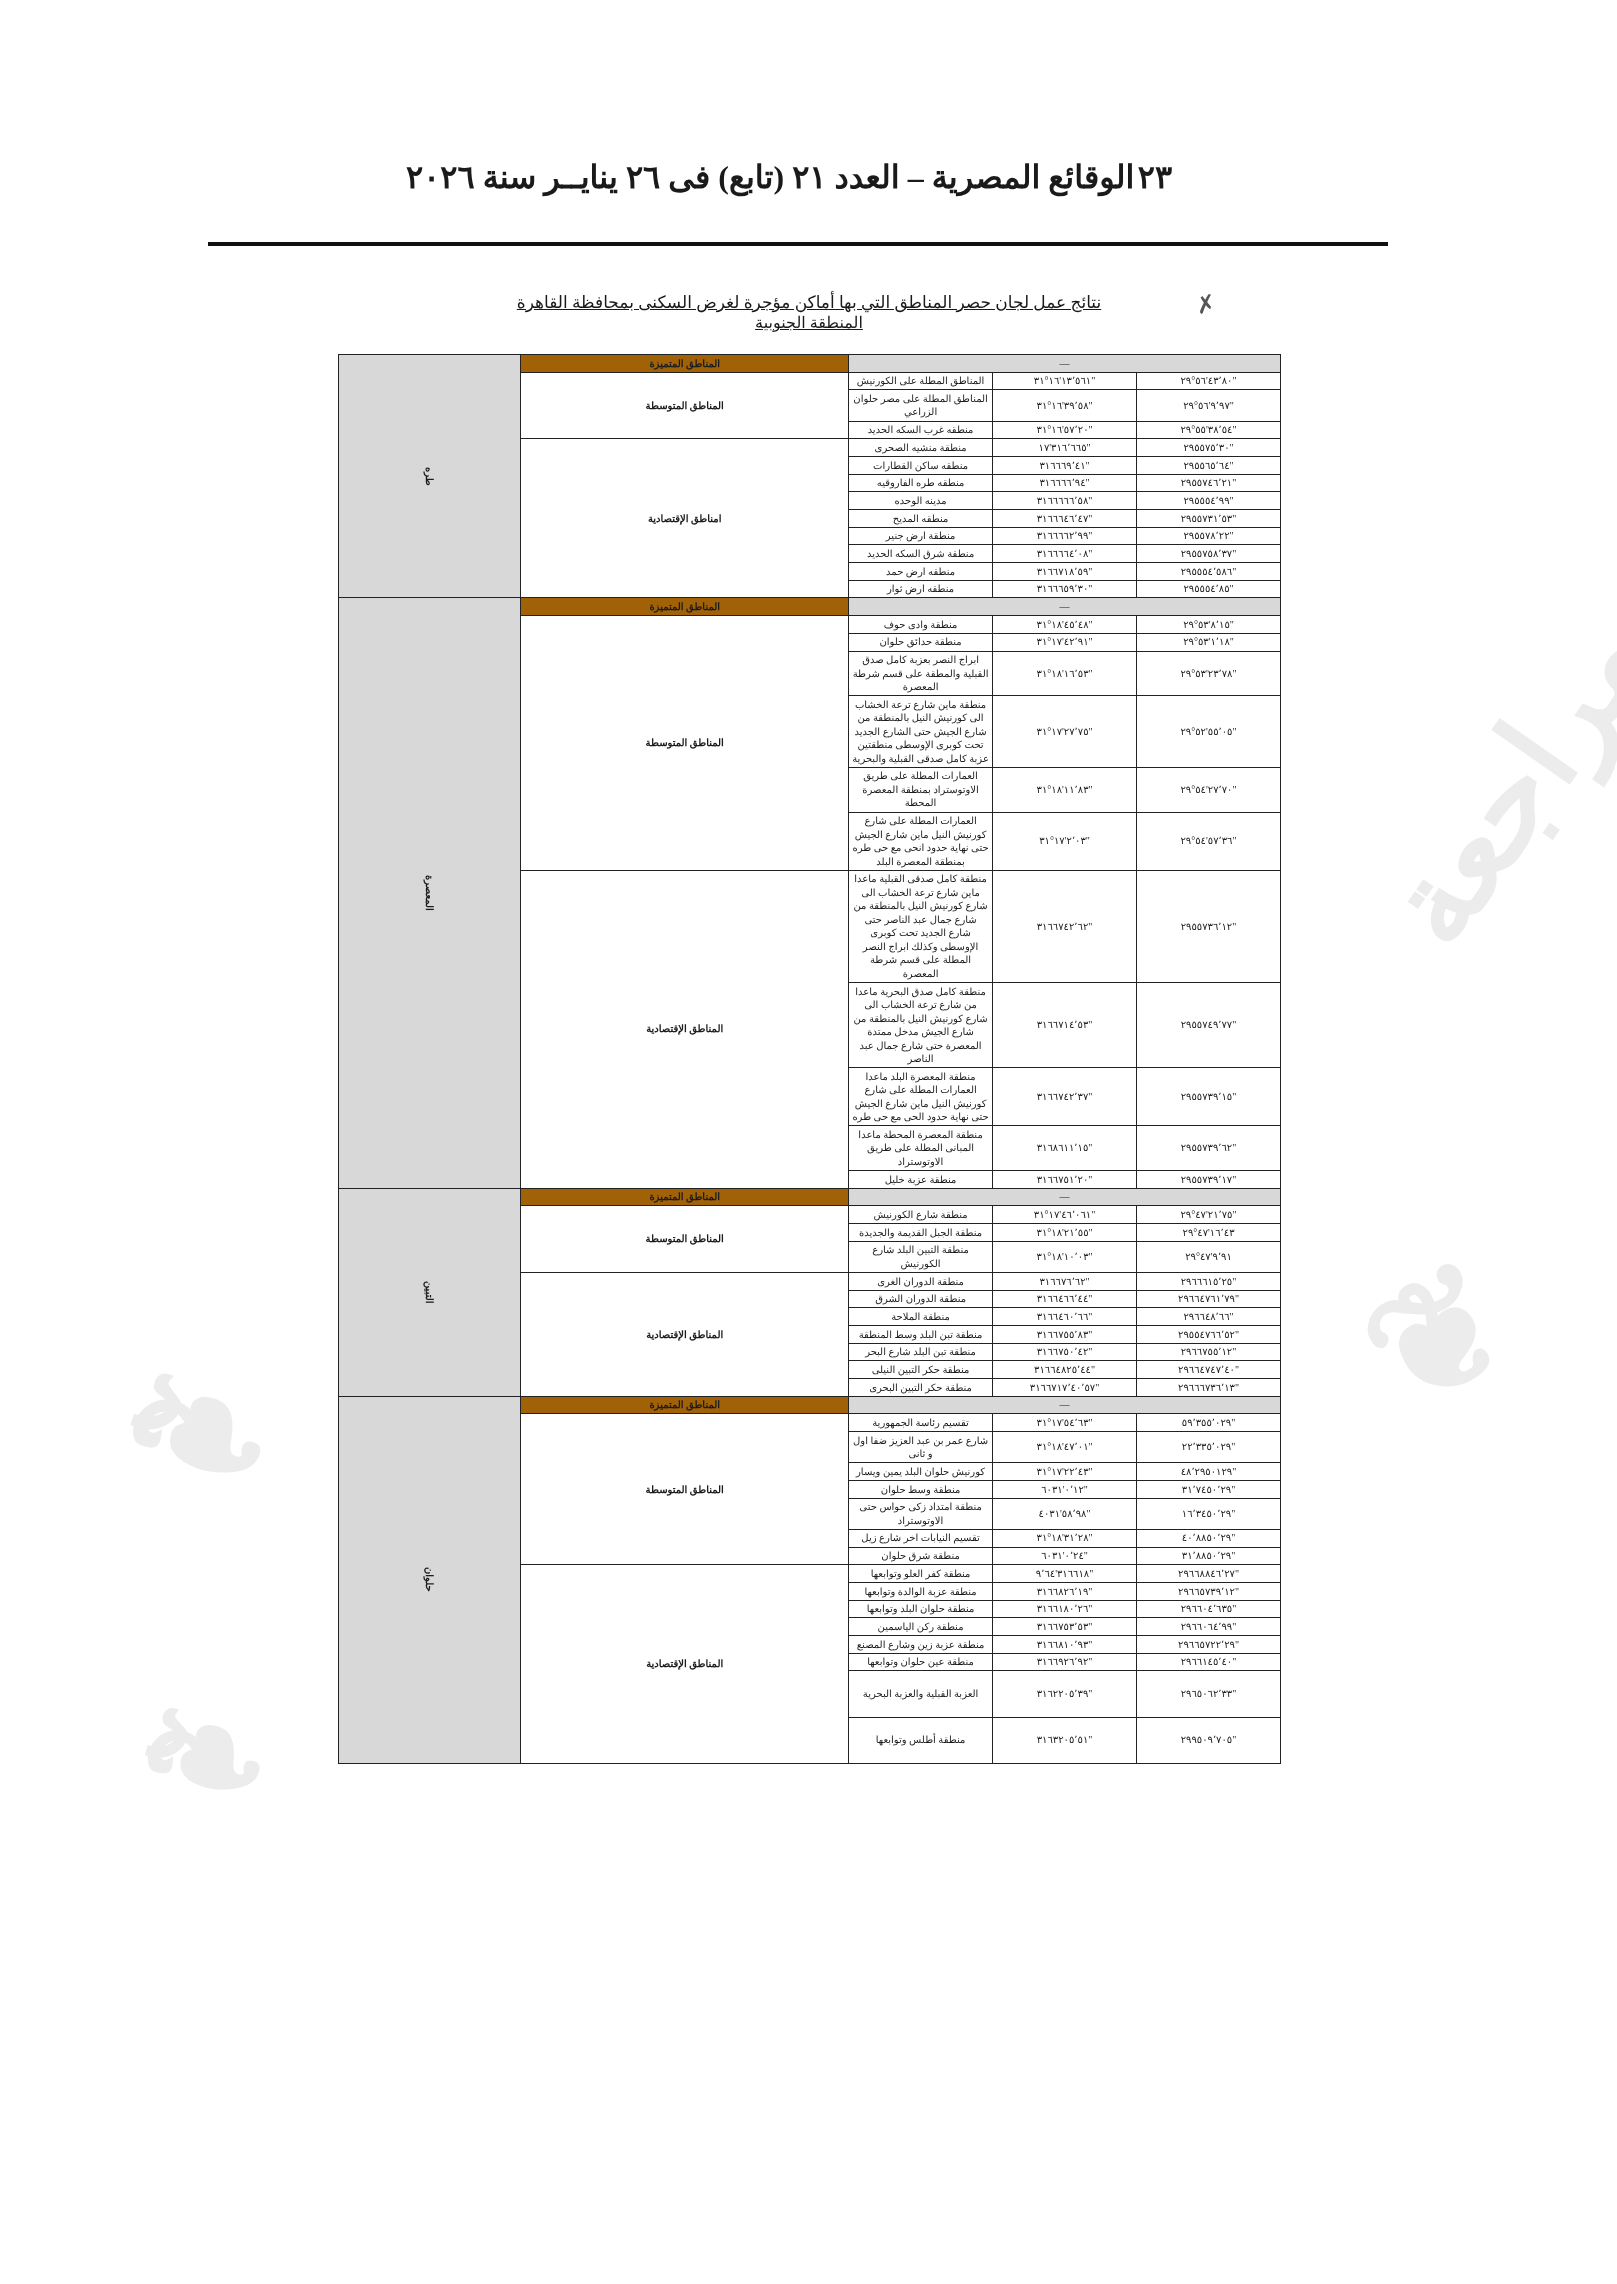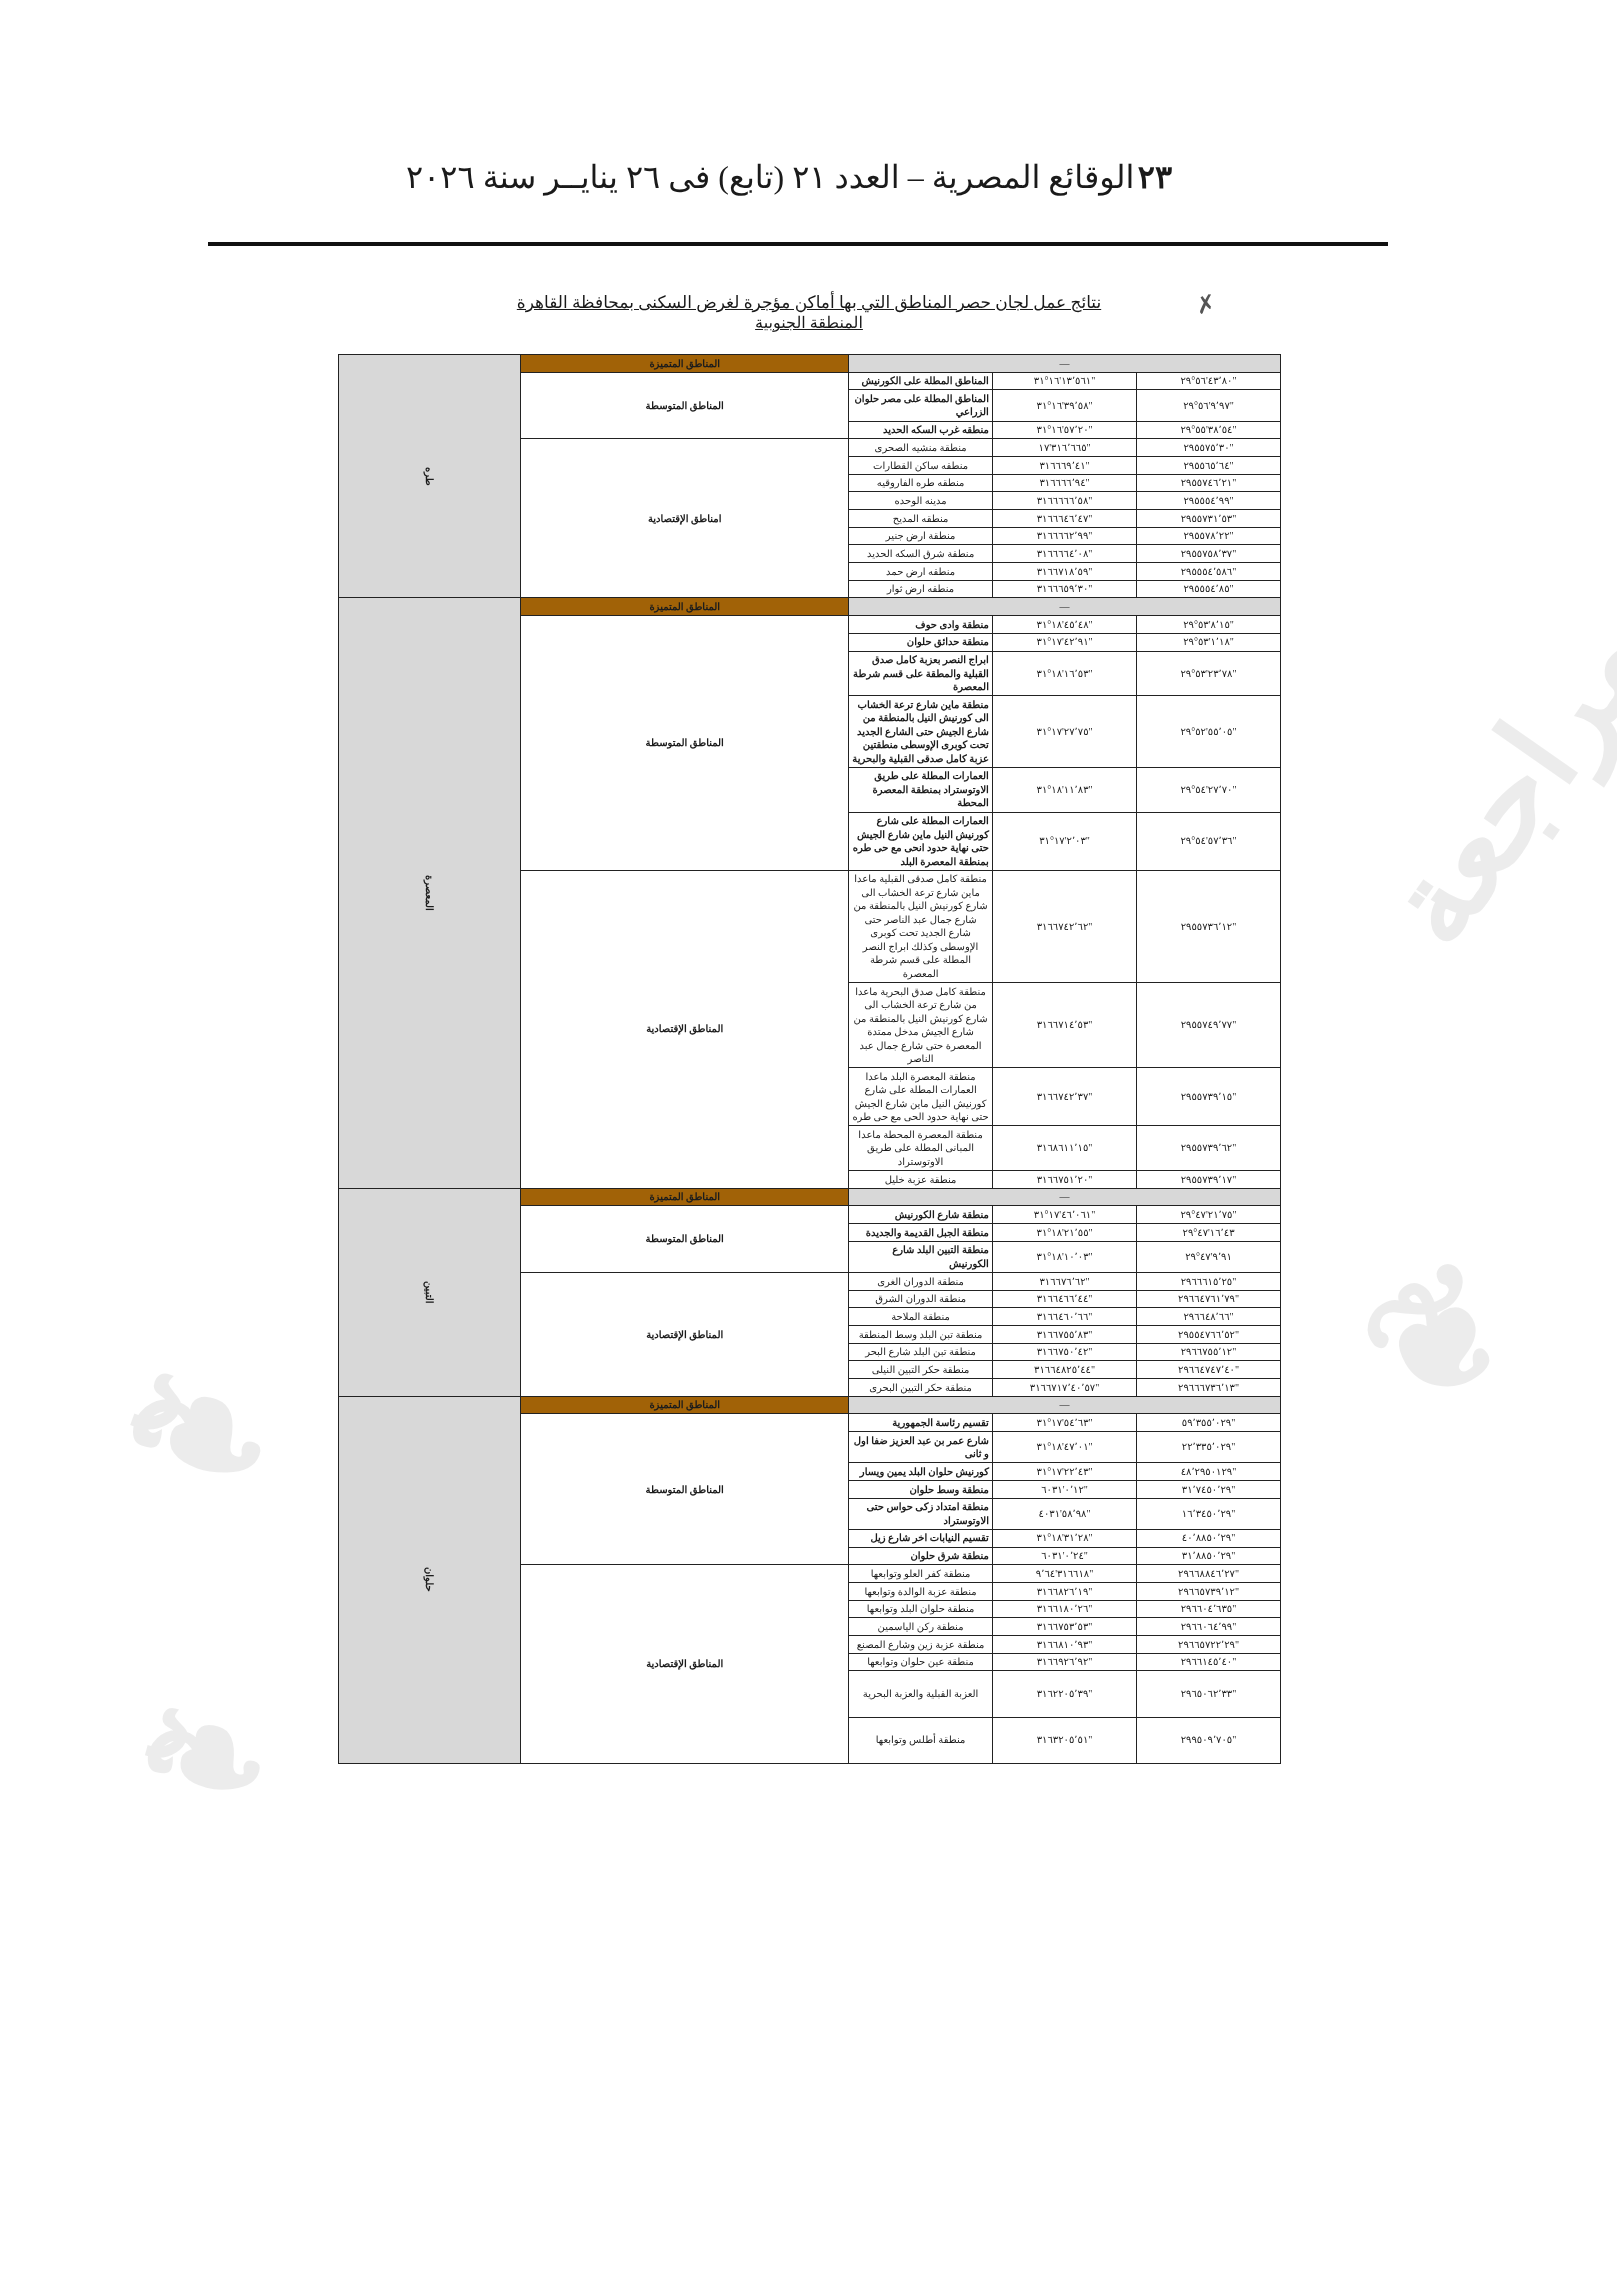--- a/index.html
+++ b/index.html
@@ -10,21 +10,21 @@
   }
   .page{position:absolute;inset:0;overflow:hidden;}
 
   
   .header{
     position:absolute;top:158px;left:0;right:0;
     text-align:center;
   }
   .header-line{
     display:inline-block;
-    font-size:32px;font-weight:400;letter-spacing:0px;
+    font-size:32px;font-weight:700;letter-spacing:0px;
     white-space:nowrap;
     direction:rtl;
   }
   .header-pagenum{
     display:inline-block;
     margin-right:40px;
     font-size:32px;font-weight:700;
     vertical-align:baseline;
   }
   .header-rule{
@@ -82,21 +82,21 @@
     writing-mode:vertical-rl;text-orientation:mixed;
     letter-spacing:1.6px;
     padding:4.8px 1.6px;
   }
   td.cat{
     width:90px;font-size:10px;font-weight:700;
   }
   td.name{
     width:306px;text-align:center;font-size:10px;padding:2.4px 6.4px;
   }
-  td.name.bold{font-weight:700;text-align:right;}
+  td.name.bold{font-weight:400;}
   td.val{
     width:121px;font-size:9.7px;letter-spacing:0px;
     font-family:"Liberation Serif", serif;
   }
   td.dash{font-size:13px;}
   tr.shade td{background:#d8d8d8;}
   td.cat.shade{background:#a16207;}
   .tall{height:42px;}
   .taller{height:53px;margin-left:48px;}
 </style>

